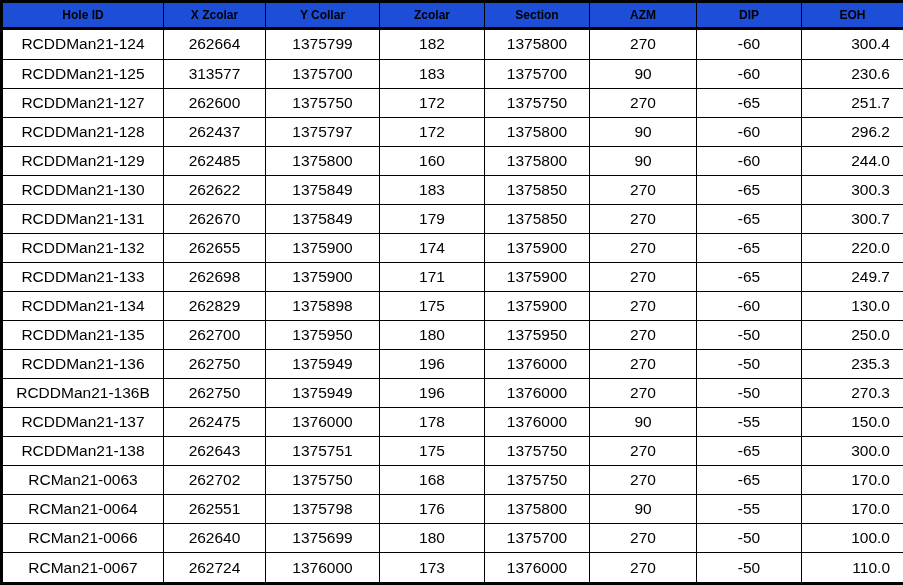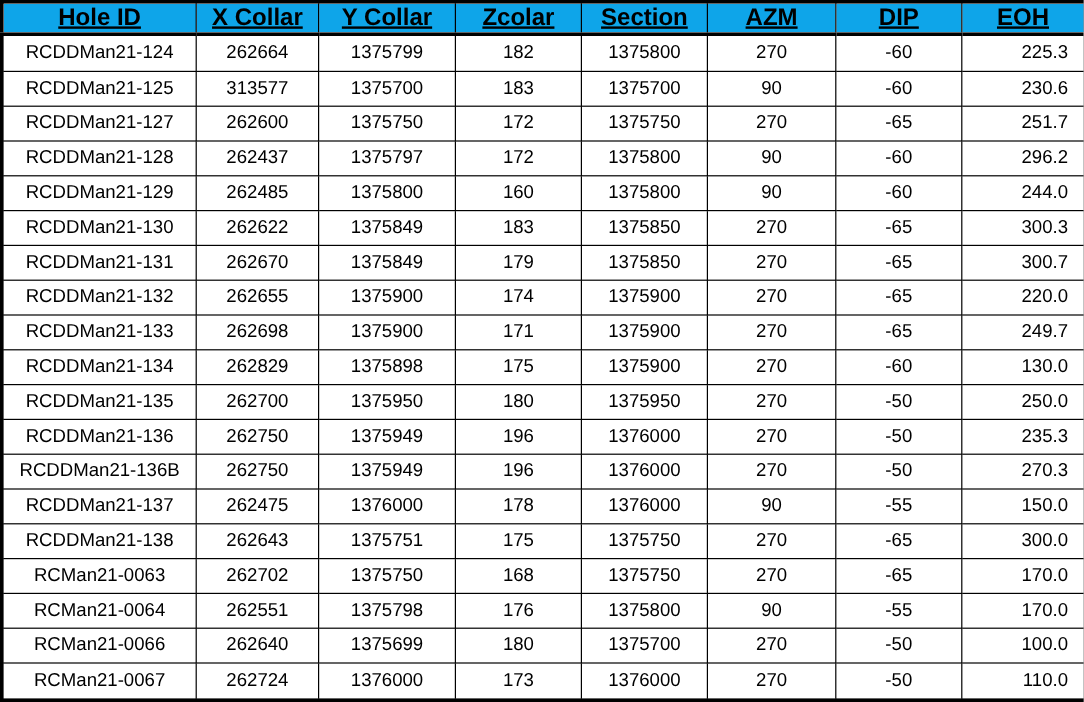--- a/index.html
+++ b/index.html
@@ -25,25 +25,24 @@
     vertical-align: middle;
     padding: 0;
     overflow: hidden;
     white-space: nowrap;
     color: #000000;
   }
   .collar-table thead tr {
     height: 27px;
   }
   .collar-table thead th {
-    background: #0ea5e9;
+    background: #1d4ed8;
     font-weight: bold;
-    font-size: 20px;
+    font-size: 12px;
     border-bottom: 3px solid #000000;
-    text-decoration: underline;
   }
   .collar-table tbody td {
     background: #FFFFFF;
     font-size: 15.5px;
   }
   .collar-table tbody td.col-0 {
     font-weight: normal;
   }
   .collar-table tbody td.col-7 {
     text-align: right;
@@ -60,39 +59,39 @@
       <col style="width:114px">
       <col style="width:105px">
     <col style="width:105px">
       <col style="width:107px">
       <col style="width:105px">
       <col style="width:103px">
   </colgroup>
   <thead>
     <tr>
       <th>Hole ID</th>
-      <th>X Collar</th>
+      <th>X Zcolar</th>
       <th>Y Collar</th>
       <th>Zcolar</th>
       <th>Section</th>
       <th>AZM</th>
       <th>DIP</th>
       <th>EOH</th>
     </tr>
   </thead>
   <tbody>
       <tr>
         <td class="col-0">RCDDMan21-124</td>
         <td class="col-1">262664</td>
         <td class="col-2">1375799</td>
         <td class="col-3">182</td>
         <td class="col-4">1375800</td>
         <td class="col-5">270</td>
         <td class="col-6">-60</td>
-        <td class="col-7">225.3</td>
+        <td class="col-7">300.4</td>
       </tr>
       <tr>
         <td class="col-0">RCDDMan21-125</td>
         <td class="col-1">313577</td>
         <td class="col-2">1375700</td>
         <td class="col-3">183</td>
         <td class="col-4">1375700</td>
         <td class="col-5">90</td>
         <td class="col-6">-60</td>
         <td class="col-7">230.6</td>

